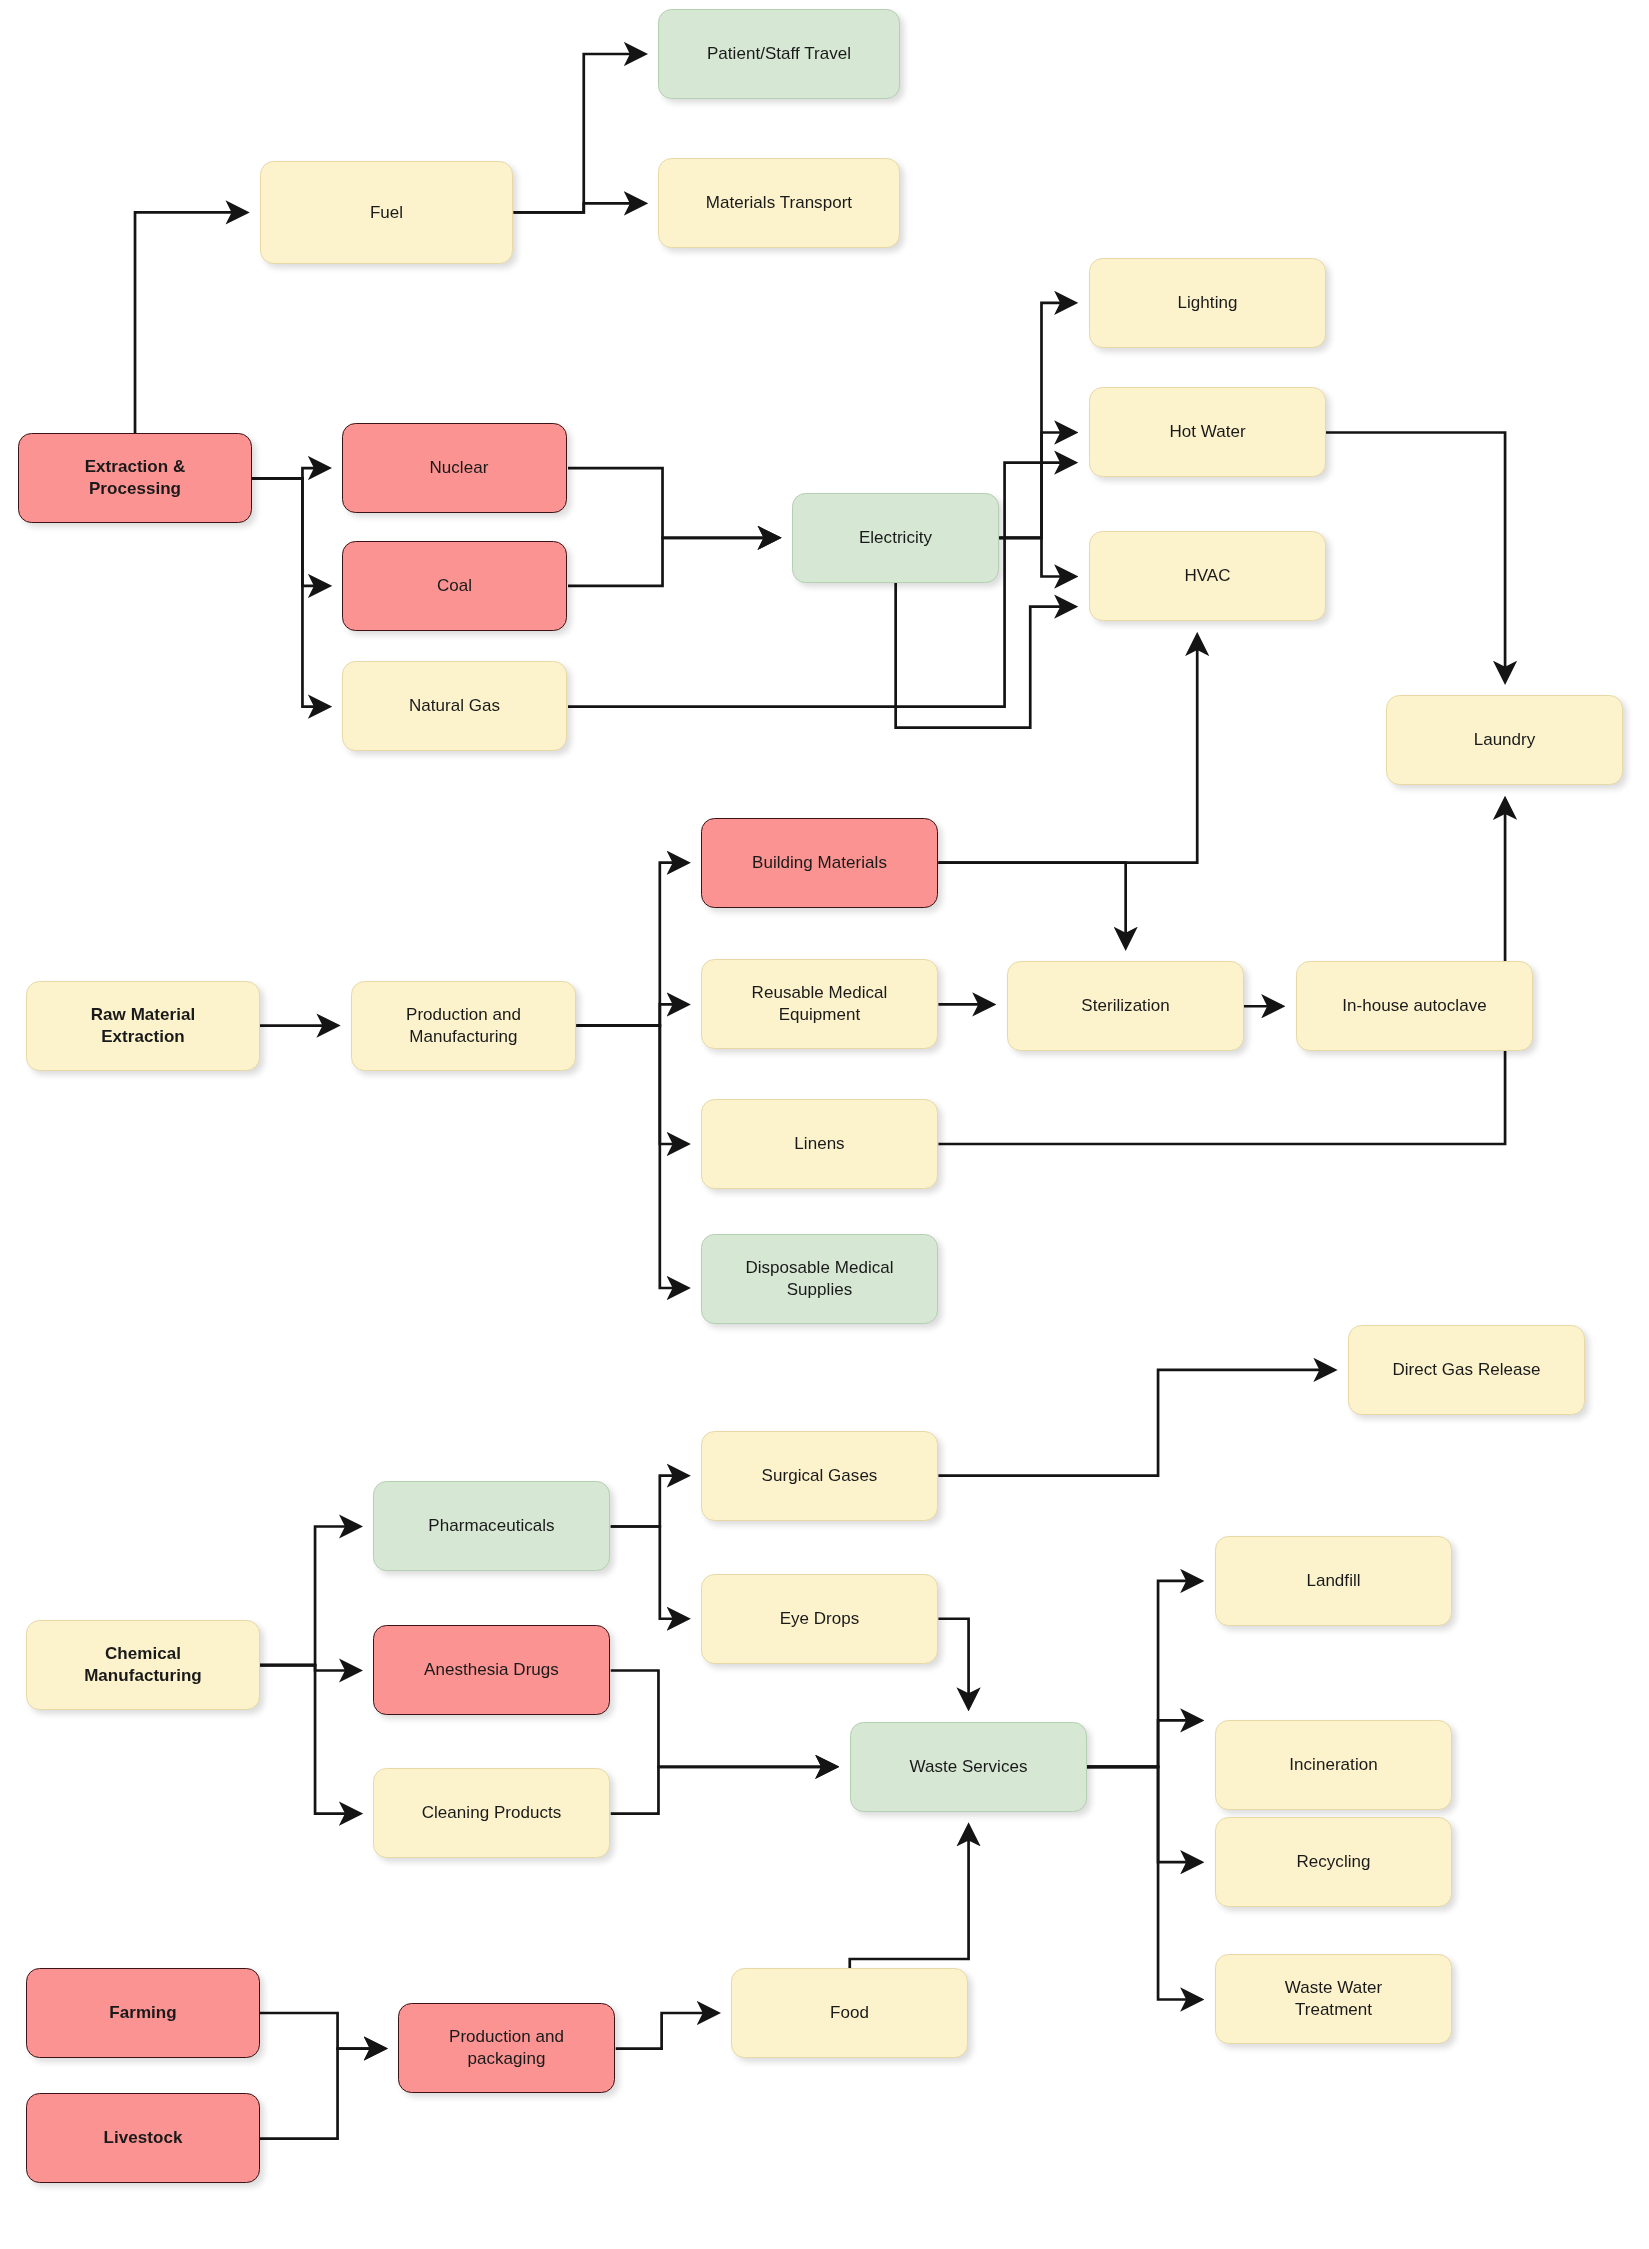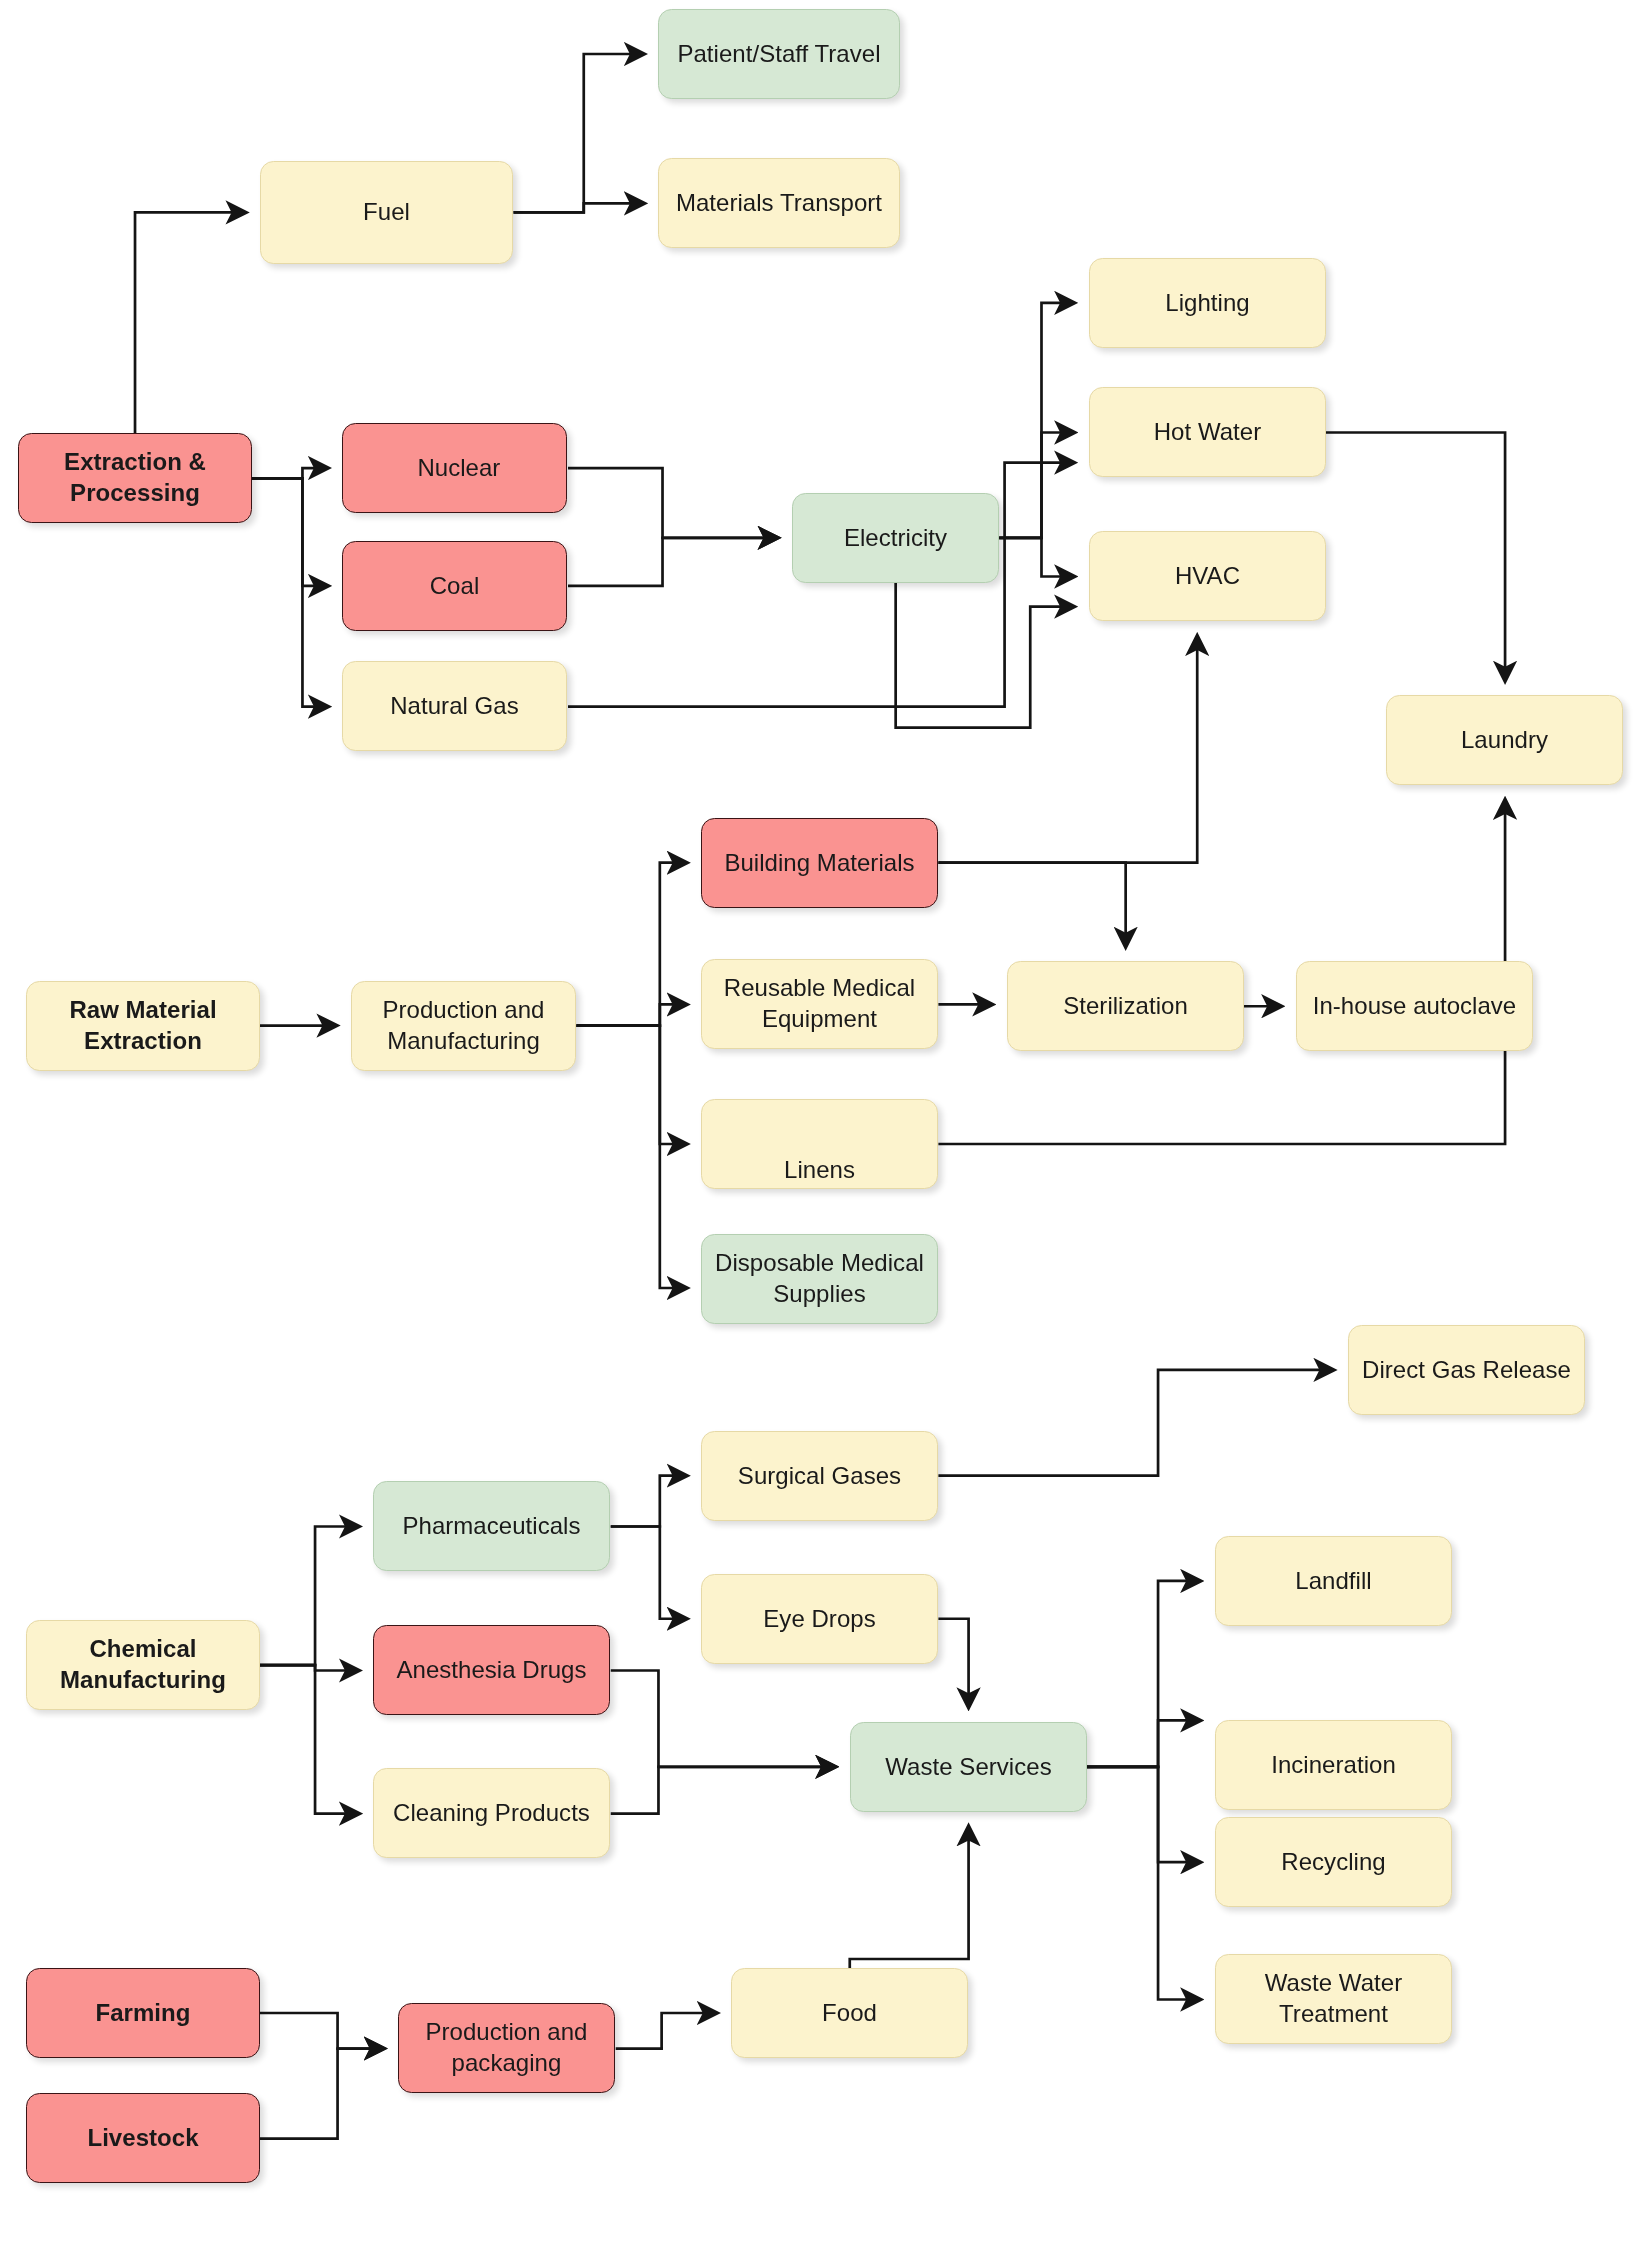--- a/index.html
+++ b/index.html
@@ -26,21 +26,21 @@
     pointer-events: none;
   }
   .node {
     position: absolute;
     box-sizing: border-box;
     display: flex;
     align-items: center;
     justify-content: center;
     text-align: center;
     border-radius: 13.5px;
-    font-size: 24px;
+    font-size: 17px;
     line-height: 1.28;
     color: #1a1a1a;
     padding: 1.8px 7.2px;
     box-shadow: 4px 4px 6.3px rgba(0,0,0,0.14);
     letter-spacing: 0.04px;
   }
   .node.yellow {
     background: #fcf3cd;
     border: 0.9px solid #e6d9a6;
   }
@@ -168,21 +168,21 @@
       <div class="node yellow" style="left: 351px; top: 981px; width: 225px; height: 90px;">
         <span class="node-label">Production and
 Manufacturing</span>
       </div>
       <div class="node yellow" style="left: 1007px; top: 961px; width: 237px; height: 90px;">
         <span class="node-label">Sterilization</span>
       </div>
       <div class="node yellow" style="left: 1296px; top: 961px; width: 237px; height: 90px;">
         <span class="node-label">In-house autoclave</span>
       </div>
-      <div class="node yellow" style="left: 701px; top: 1099px; width: 237px; height: 90px; align-items: flex-end;">
+      <div class="node yellow" style="left: 701px; top: 1099px; width: 237px; height: 90px;">
         <span class="node-label">Linens</span>
       </div>
       <div class="node green" style="left: 701px; top: 1234px; width: 237px; height: 90px;">
         <span class="node-label">Disposable Medical
 Supplies</span>
       </div>
       <div class="node yellow" style="left: 1348px; top: 1325px; width: 237px; height: 90px;">
         <span class="node-label">Direct Gas Release</span>
       </div>
       <div class="node yellow" style="left: 701px; top: 1431px; width: 237px; height: 90px;">

